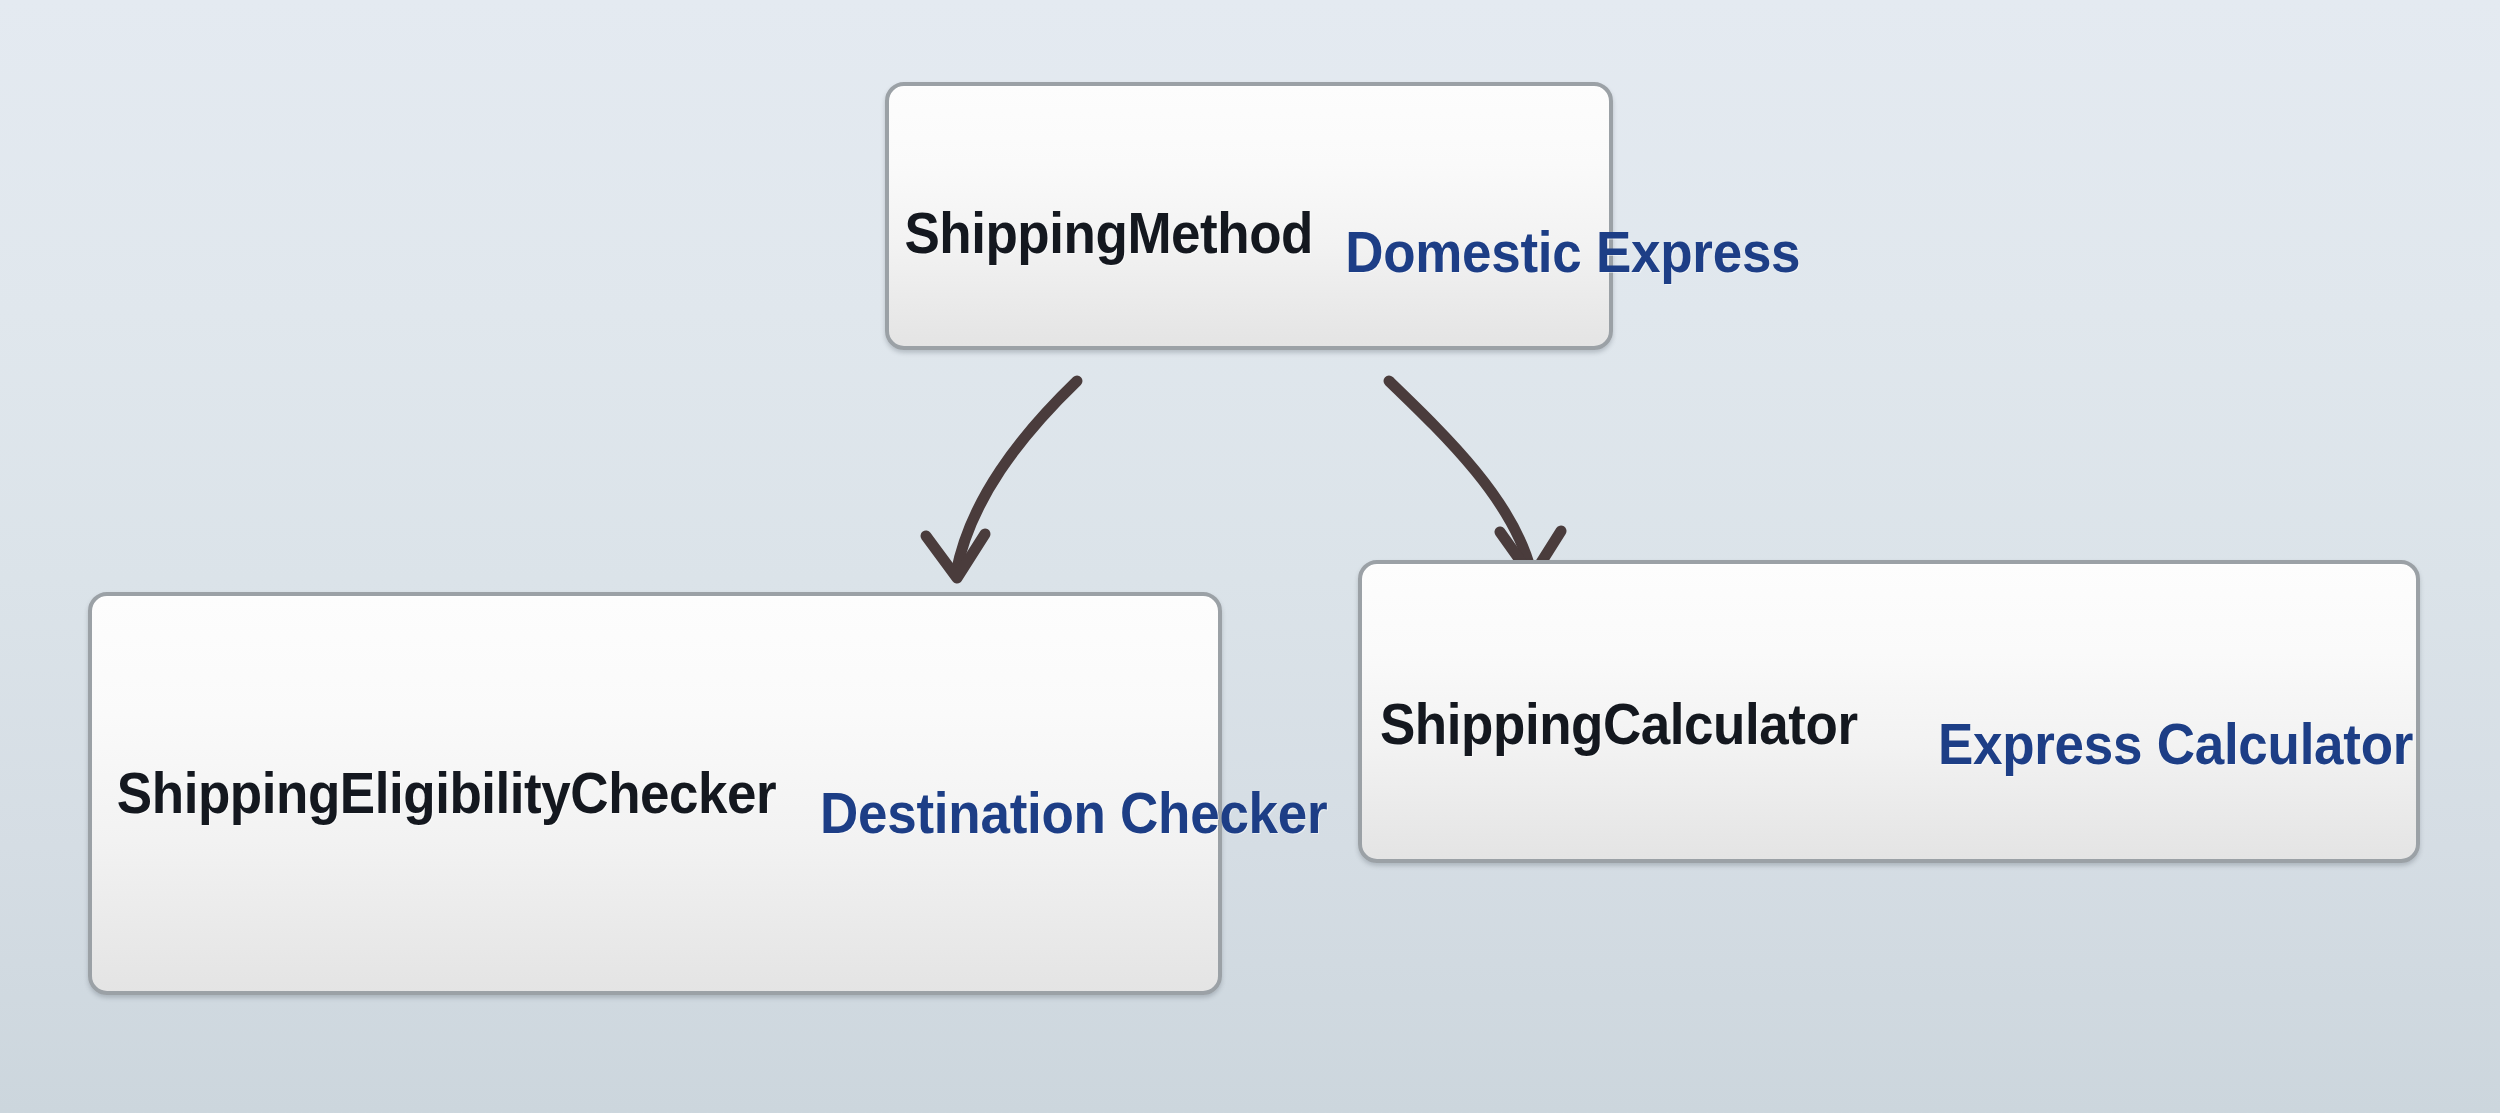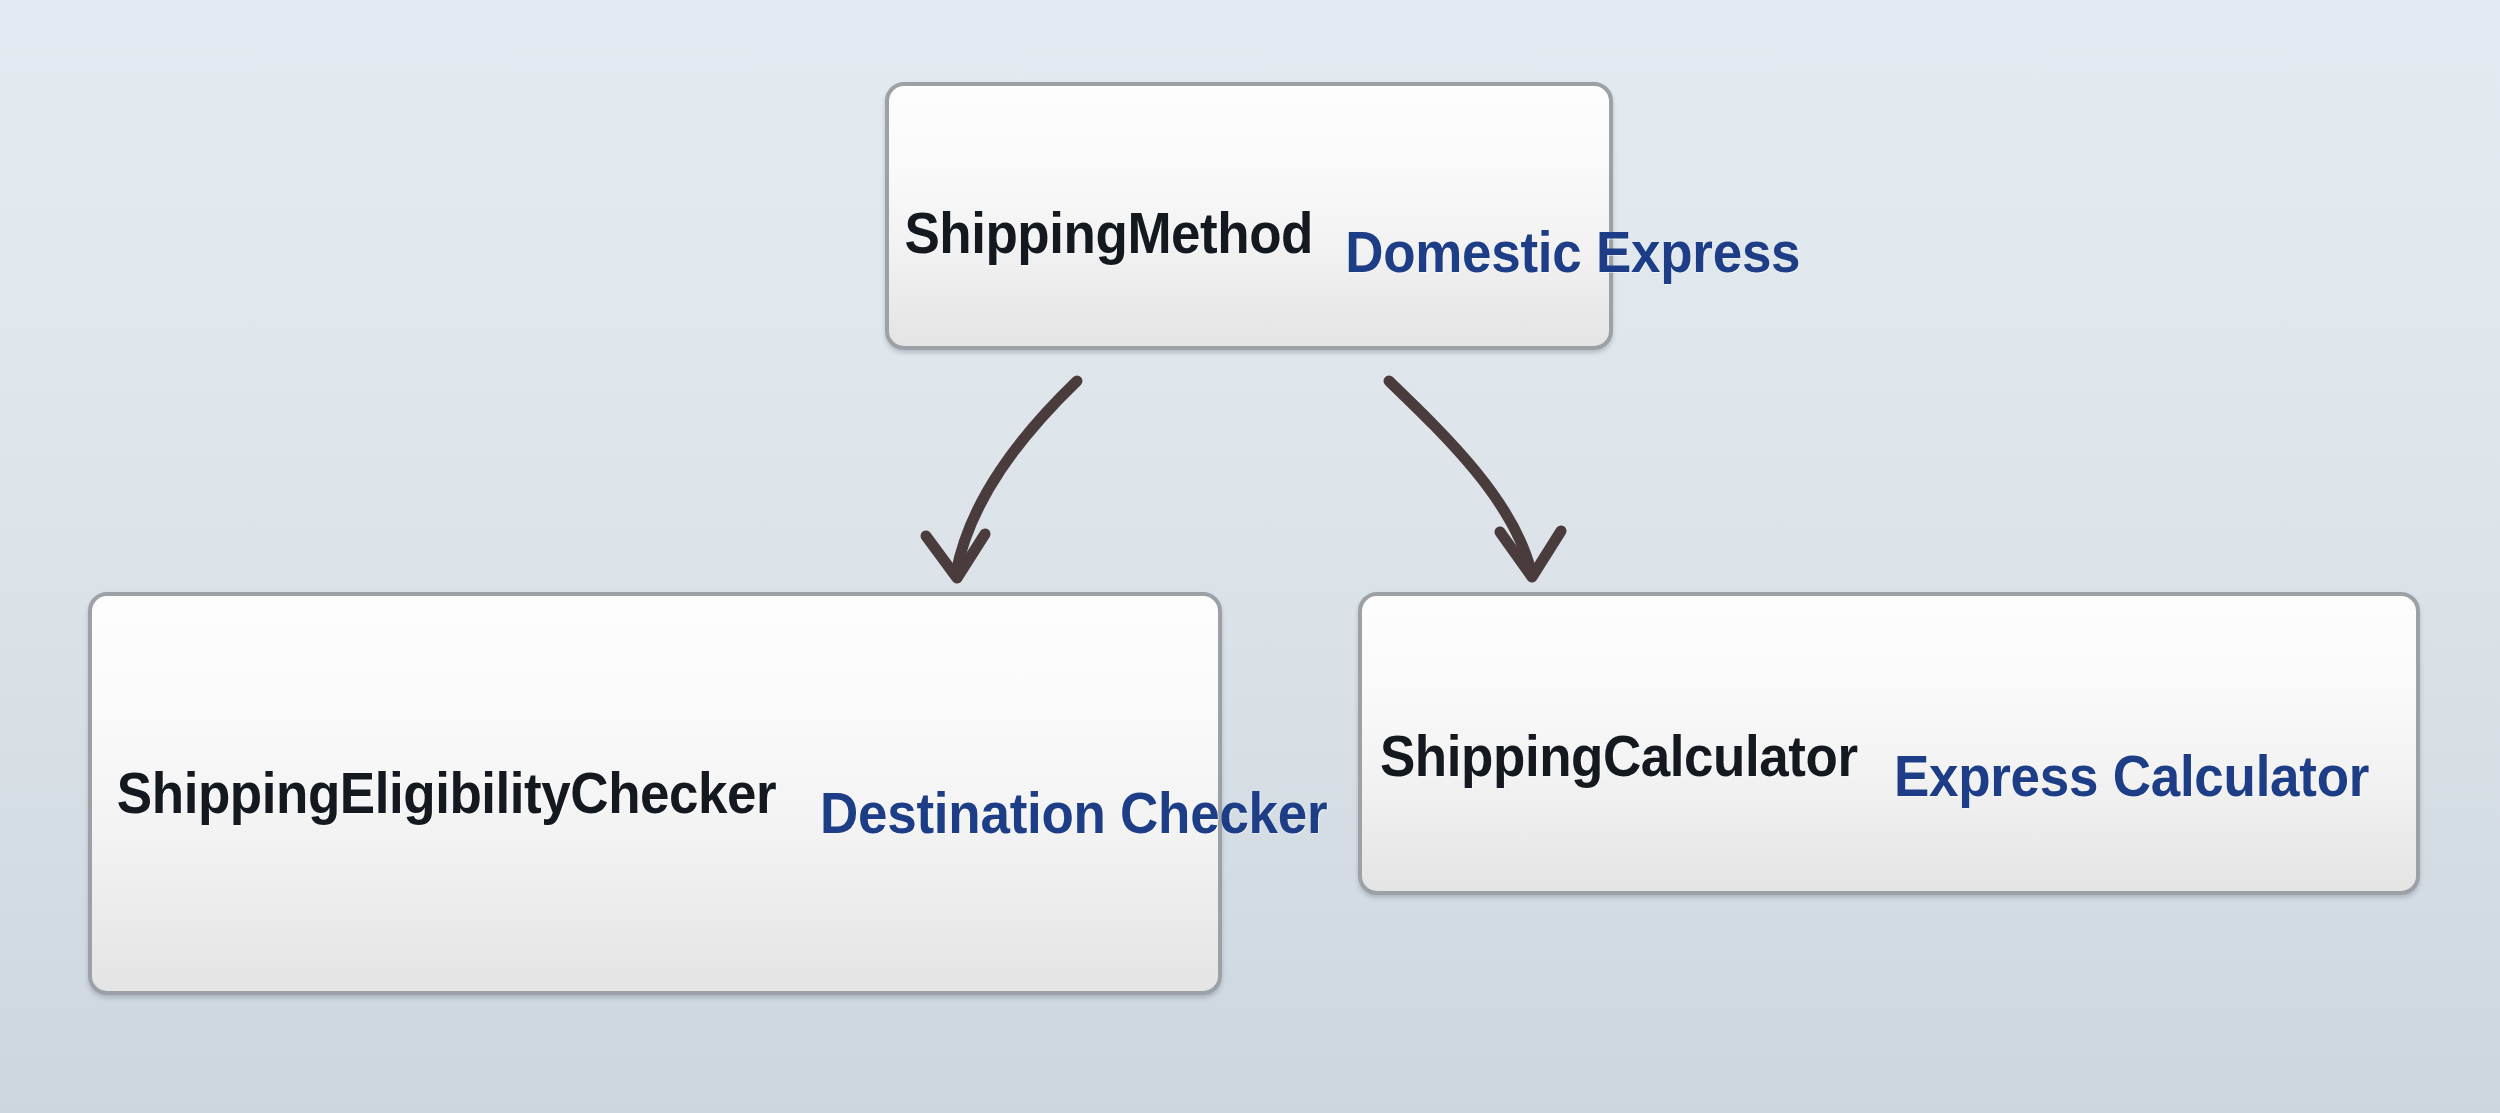--- a/index.html
+++ b/index.html
@@ -124,25 +124,26 @@
     top: 592px;
     width: 1134px;
     height: 403px;
     justify-content: flex-start;
   }
   #node-eligibility-checker .node-subtitle { margin-top: 40px; }
   #node-eligibility-checker .node-rules { margin-top: 42px; }
 
   #node-shipping-calculator {
     left: 1358px;
-    top: 592px;
+    top: 560px;
     width: 1062px;
     height: 303px;
     justify-content: flex-start;
     padding-top: 26px;
+    gap: 44px;
   }
   #node-shipping-calculator .node-subtitle { margin-top: 40px; }
 </style>
 </head>
 <body>
 
 <div id="canvas">
 
   <svg id="arrows" viewBox="0 0 2500 1113" width="2500" height="1113" xmlns="http://www.w3.org/2000/svg">
 

